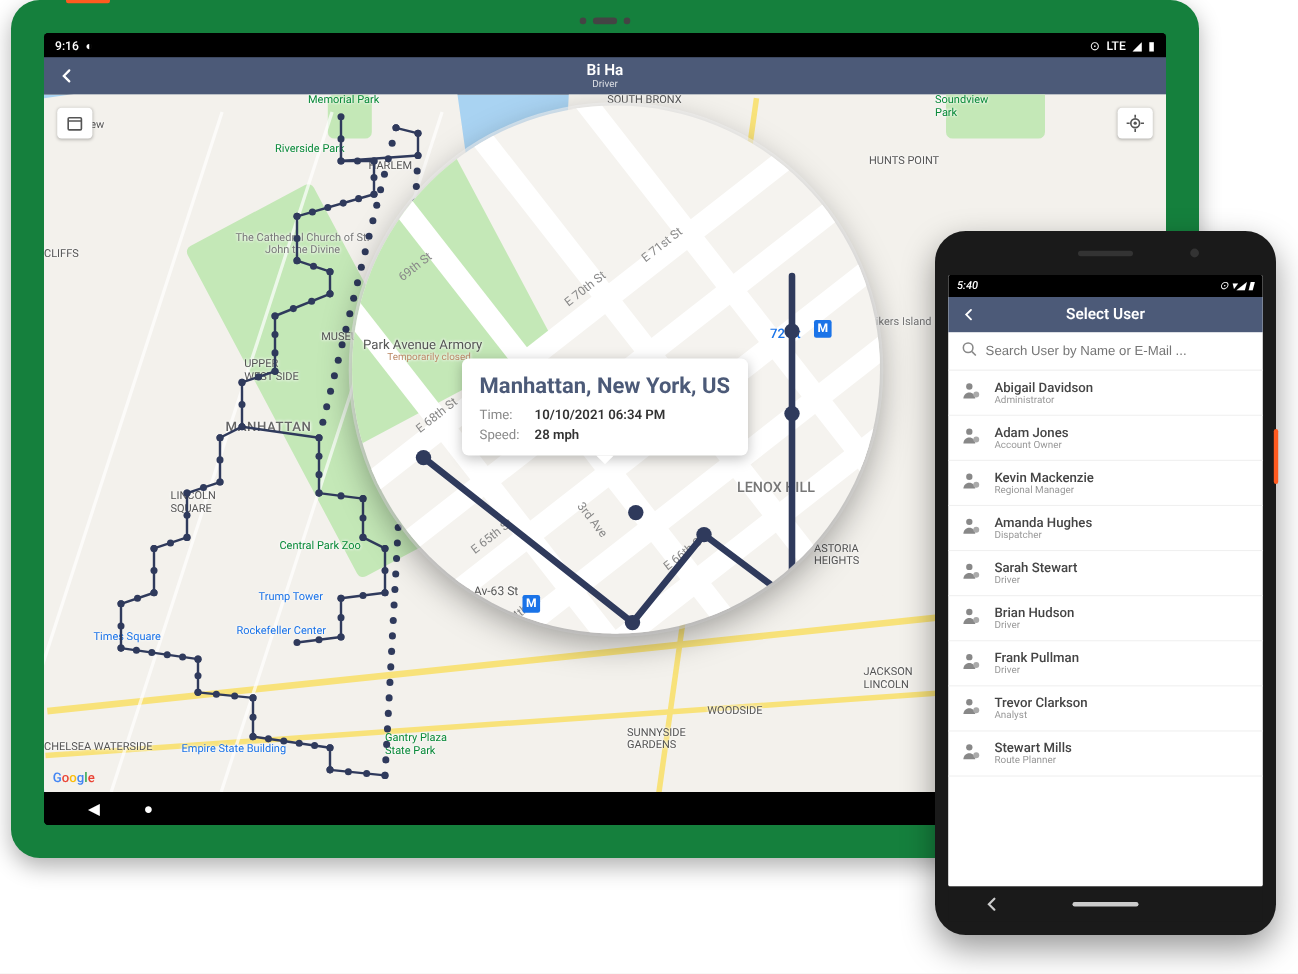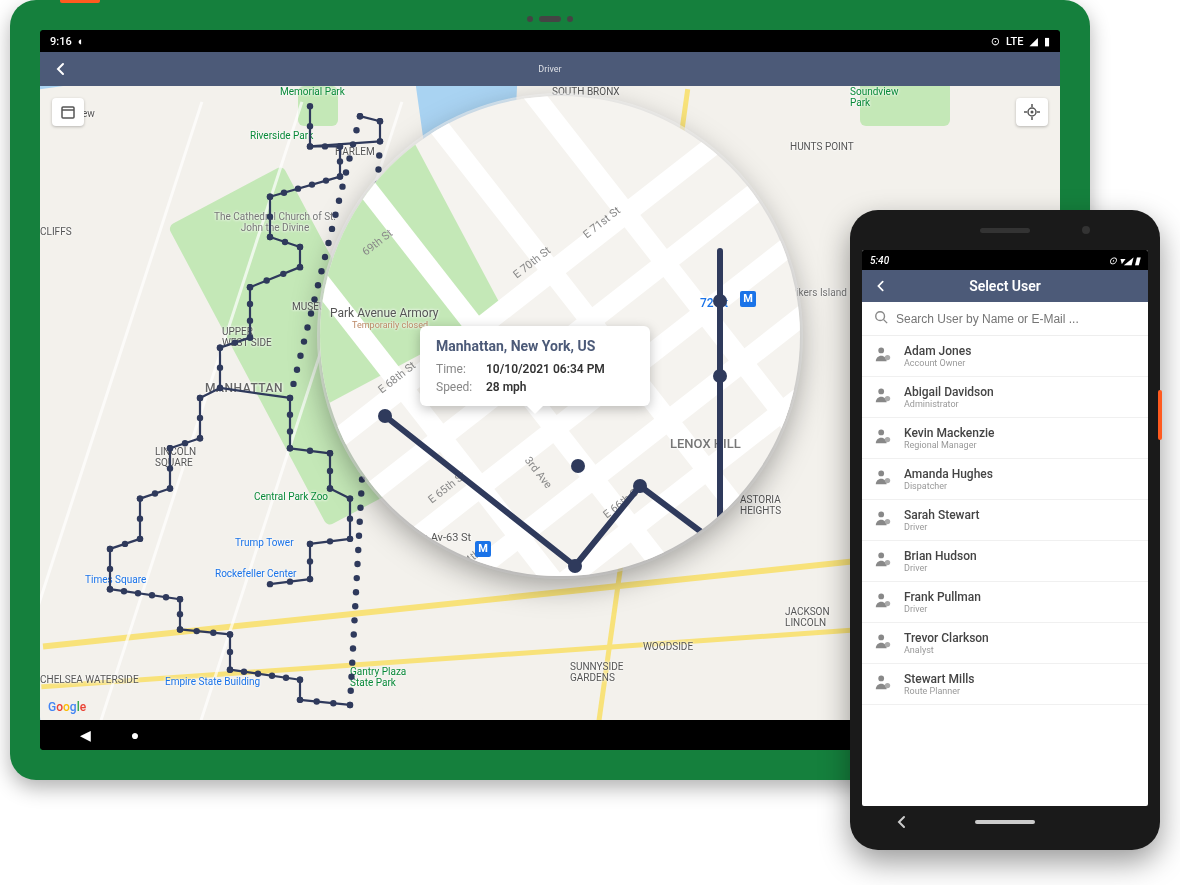--- a/index.html
+++ b/index.html
@@ -47,21 +47,21 @@
 
   
   .magnifier { position:absolute; left:280px; top:10px; width:480px; height:480px; border-radius:50%; background:#f5f3ef; box-shadow:0 10px 30px rgba(0,0,0,.35), 0 0 0 3px rgba(255,255,255,.6); overflow:hidden; }
   .mag-road { position:absolute; background:#fff; }
   .mag-label { position:absolute; font-size:11px; color:#888; transform:rotate(-38deg); white-space:nowrap; }
   .mag-route { stroke:#2f3a5c; stroke-width:6; fill:none; stroke-linejoin:round; stroke-linecap:round; }
   .mag-dot { fill:#2f3a5c; }
 
   .tooltip { position:absolute; left:380px; top:240px; background:#fff; border-radius:6px; box-shadow:0 3px 12px rgba(0,0,0,.25); padding:12px 16px; min-width:230px; }
   .tooltip::after { content:''; position:absolute; bottom:-8px; left:50%; transform:translateX(-50%); border:8px solid transparent; border-top-color:#fff; border-bottom:none; }
-  .tooltip .loc { color:#4c5a78; font-weight:700; font-size:14px; margin-bottom:8px; }
+  .tooltip .loc { color:#4c5a78; font-weight:700; font-size:20px; margin-bottom:8px; }
   .tooltip .row { display:flex; font-size:12px; color:#666; margin-top:4px; }
   .tooltip .row .k { width:50px; color:#888; }
   .tooltip .row .v { font-weight:600; color:#333; }
 
   .nav-bar { height:30px; background:#000; display:flex; align-items:center; justify-content:flex-start; gap:40px; padding-left:40px; }
   .nav-bar span { color:#fff; font-size:14px; }
 
   
   .phone { position:absolute; right:20px; top:210px; width:310px; height:640px; background:#1a1a1a; border-radius:28px; padding:12px; box-shadow:0 12px 30px rgba(0,0,0,.4); }
   .phone-accent { position:absolute; right:-2px; top:180px; width:4px; height:50px; background:#ff5a1f; border-radius:2px; }
@@ -108,20 +108,21 @@
       </div>
     </div>
 
     <div class="app-header">
       <div class="back-chevron">
         <svg width="14" height="14" viewBox="0 0 14 14">
             <path d="M9 2L4 7l5 5" stroke="#fff" stroke-width="2" fill="none" stroke-linecap="round"></path>
           </svg>
       </div>
       <div class="header-title">
+        <div class="name">Bi Ha</div>
         <div class="role">Driver</div>
       </div>
     </div>
 
     <div class="map-viewport">
 
       <div class="water" style="left:0;top:0;width:100%;height:100%"></div>
 
       <div class="land" style="left:-40px;top:-20px;width:460px;height:700px;transform:rotate(-8deg);border-radius:30px"></div>
       <div class="land" style="left:460px;top:-40px;width:700px;height:750px;transform:rotate(3deg);border-radius:40px"></div>
@@ -471,35 +472,35 @@
     <div id="user-list">
         <div class="user-row">
     <span class="uicon">
       <svg width="18" height="18" viewBox="0 0 20 20">
               <circle cx="8" cy="6" r="3.2" fill="#888"></circle>
               <path d="M2 18c0-3.3 2.7-6 6-6s6 2.7 6 6" fill="#888"></path>
               <circle cx="15" cy="14" r="3" fill="#aaa"></circle>
             </svg>
     </span>
     <div class="info">
+      <div class="uname">Abigail Davidson</div>
+      <div class="urole">Administrator</div>
+    </div>
+        </div>
+        <div class="user-row">
+    <span class="uicon">
+      <svg width="18" height="18" viewBox="0 0 20 20">
+              <circle cx="8" cy="6" r="3.2" fill="#888"></circle>
+              <path d="M2 18c0-3.3 2.7-6 6-6s6 2.7 6 6" fill="#888"></path>
+              <circle cx="15" cy="14" r="3" fill="#aaa"></circle>
+            </svg>
+    </span>
+    <div class="info">
       <div class="uname">Adam Jones</div>
       <div class="urole">Account Owner</div>
-    </div>
-        </div>
-        <div class="user-row">
-    <span class="uicon">
-      <svg width="18" height="18" viewBox="0 0 20 20">
-              <circle cx="8" cy="6" r="3.2" fill="#888"></circle>
-              <path d="M2 18c0-3.3 2.7-6 6-6s6 2.7 6 6" fill="#888"></path>
-              <circle cx="15" cy="14" r="3" fill="#aaa"></circle>
-            </svg>
-    </span>
-    <div class="info">
-      <div class="uname">Abigail Davidson</div>
-      <div class="urole">Administrator</div>
     </div>
         </div>
         <div class="user-row">
     <span class="uicon">
       <svg width="18" height="18" viewBox="0 0 20 20">
               <circle cx="8" cy="6" r="3.2" fill="#888"></circle>
               <path d="M2 18c0-3.3 2.7-6 6-6s6 2.7 6 6" fill="#888"></path>
               <circle cx="15" cy="14" r="3" fill="#aaa"></circle>
             </svg>
     </span>

